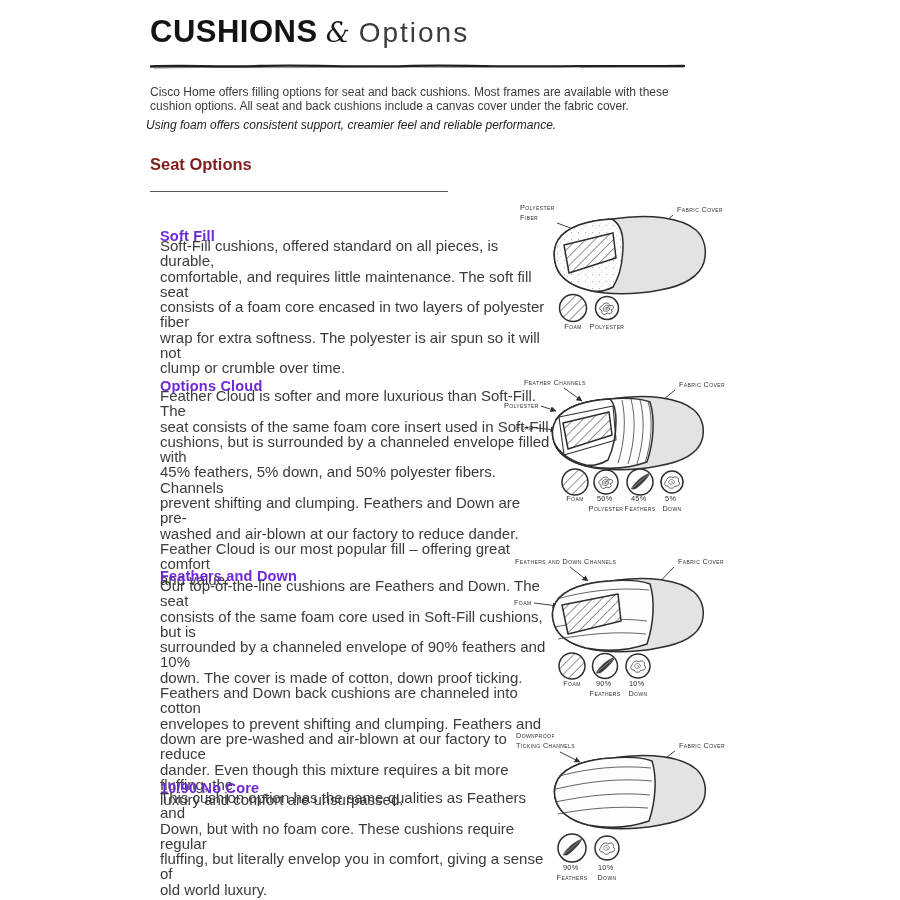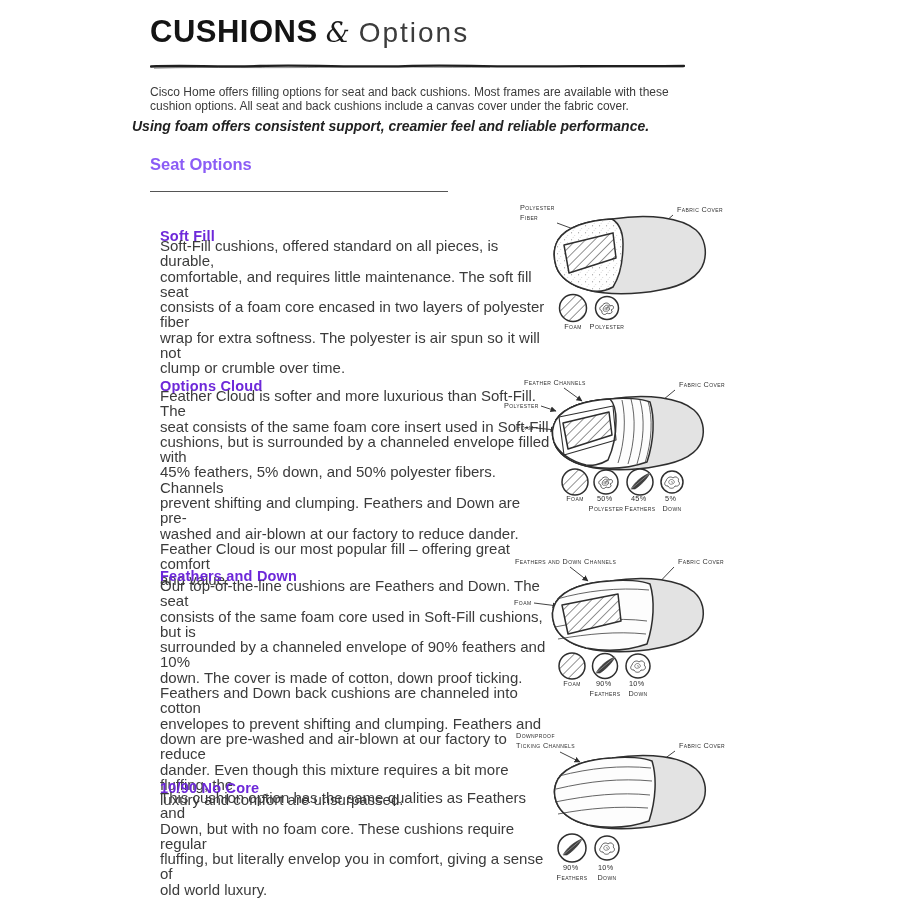--- a/index.html
+++ b/index.html
@@ -7,24 +7,24 @@
         font-family:"Liberation Sans",sans-serif;}
   
   .title-row{position:absolute;top:14px;left:150px;display:flex;align-items:baseline;}
   .t-main{font-size:31px;font-weight:700;letter-spacing:.5px;color:#141414;}
   .t-amp{font-family:"DejaVu Serif",serif;font-style:italic;font-size:27px;color:#1a1a1a;margin:0 9px 0 8px;}
   .t-sub{font-size:28px;font-weight:400;letter-spacing:2px;color:#3c3c3c;}
   .rough-line{position:absolute;top:62px;left:150px;}
   
   .intro{position:absolute;top:85px;left:150px;width:615px;font-size:12px;line-height:14px;
          color:#3b3b3b;white-space:pre-line;}
-  .intro-em{position:absolute;top:118px;left:132px;width:615px;font-size:14px;font-weight:700;
+  .intro-em{position:absolute;top:118px;left:146px;width:615px;font-size:12px;font-weight:400;
             font-style:italic;color:#222;}
   
-  .group-heading{position:absolute;top:155px;left:150px;font-size:16.5px;font-weight:700;color:#8b5cf6;margin:0;}
+  .group-heading{position:absolute;top:155px;left:150px;font-size:16.5px;font-weight:700;color:#7f1d1d;margin:0;}
   .group-rule{position:absolute;top:191px;left:150px;width:298px;height:1px;background:#555;}
   
   .sec-h{position:absolute;left:160px;font-size:14.5px;font-weight:700;color:#6d28d9;letter-spacing:.2px;margin-top:16px;}
   #h1{top:212px}#h2{top:362px}#h3{top:552px}#h4{top:764px}
   .sec-p{position:absolute;left:160px;width:390px;font-size:15px;line-height:15.3px;color:#3b3b3b;
          white-space:pre-line;}
   #p1{top:238px}#p2{top:388px}#p3{top:578px}#p4{top:790px}
   
   .fig{position:absolute;left:500px;}
   #fig1{top:196px}#fig2{top:373px}#fig3{top:553px}#fig4{top:726px}

